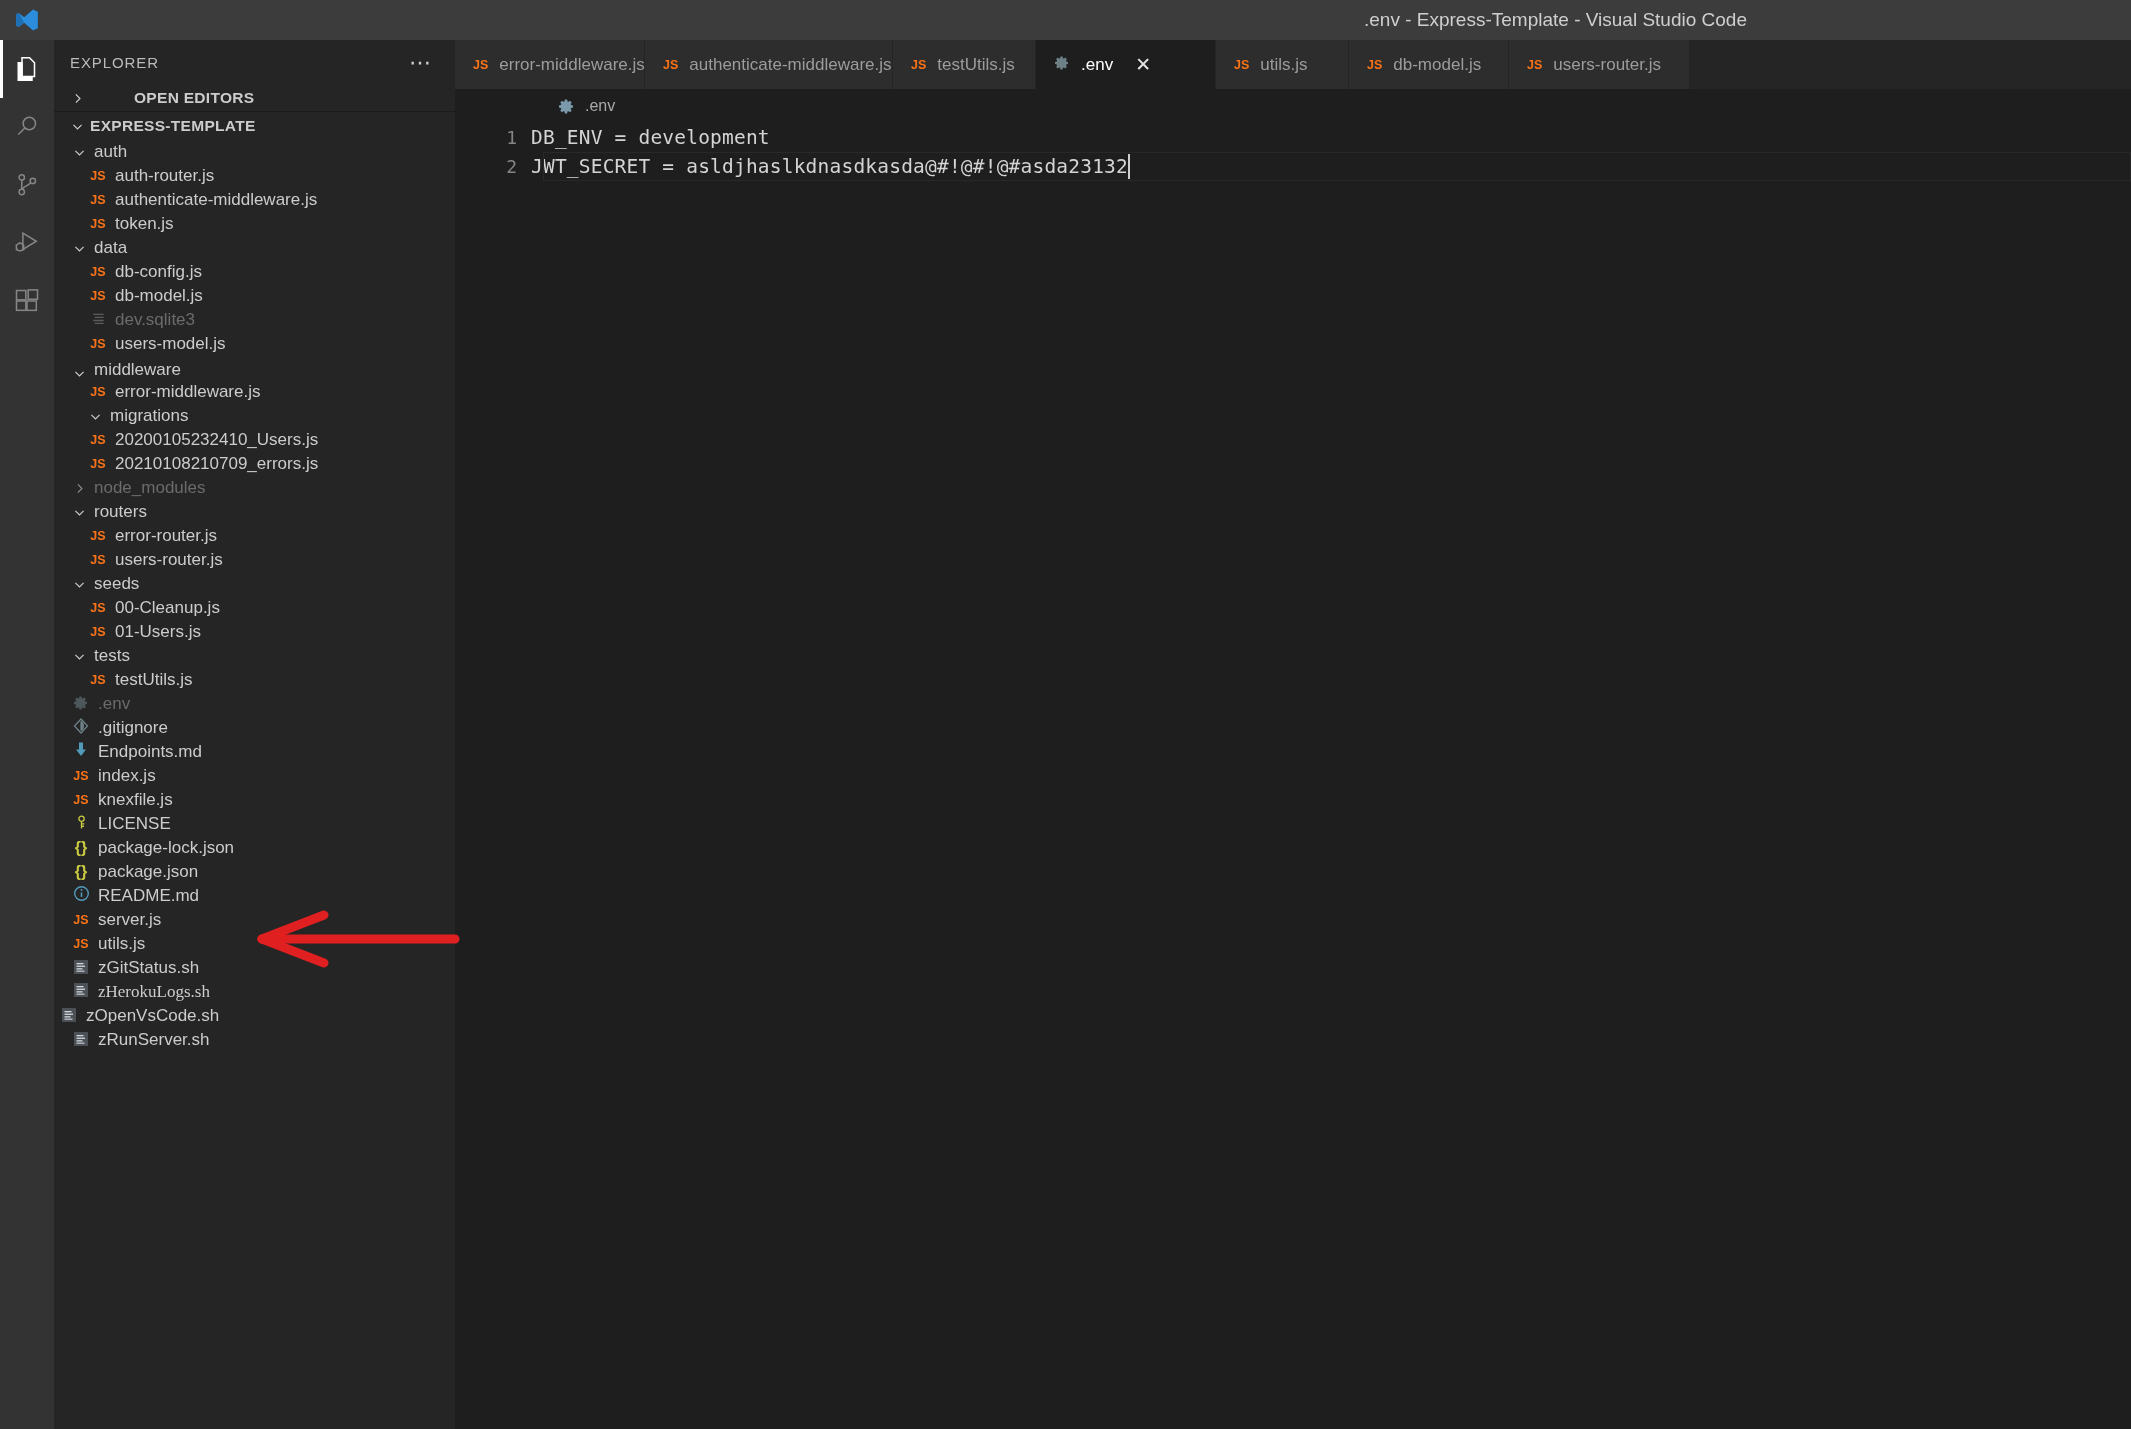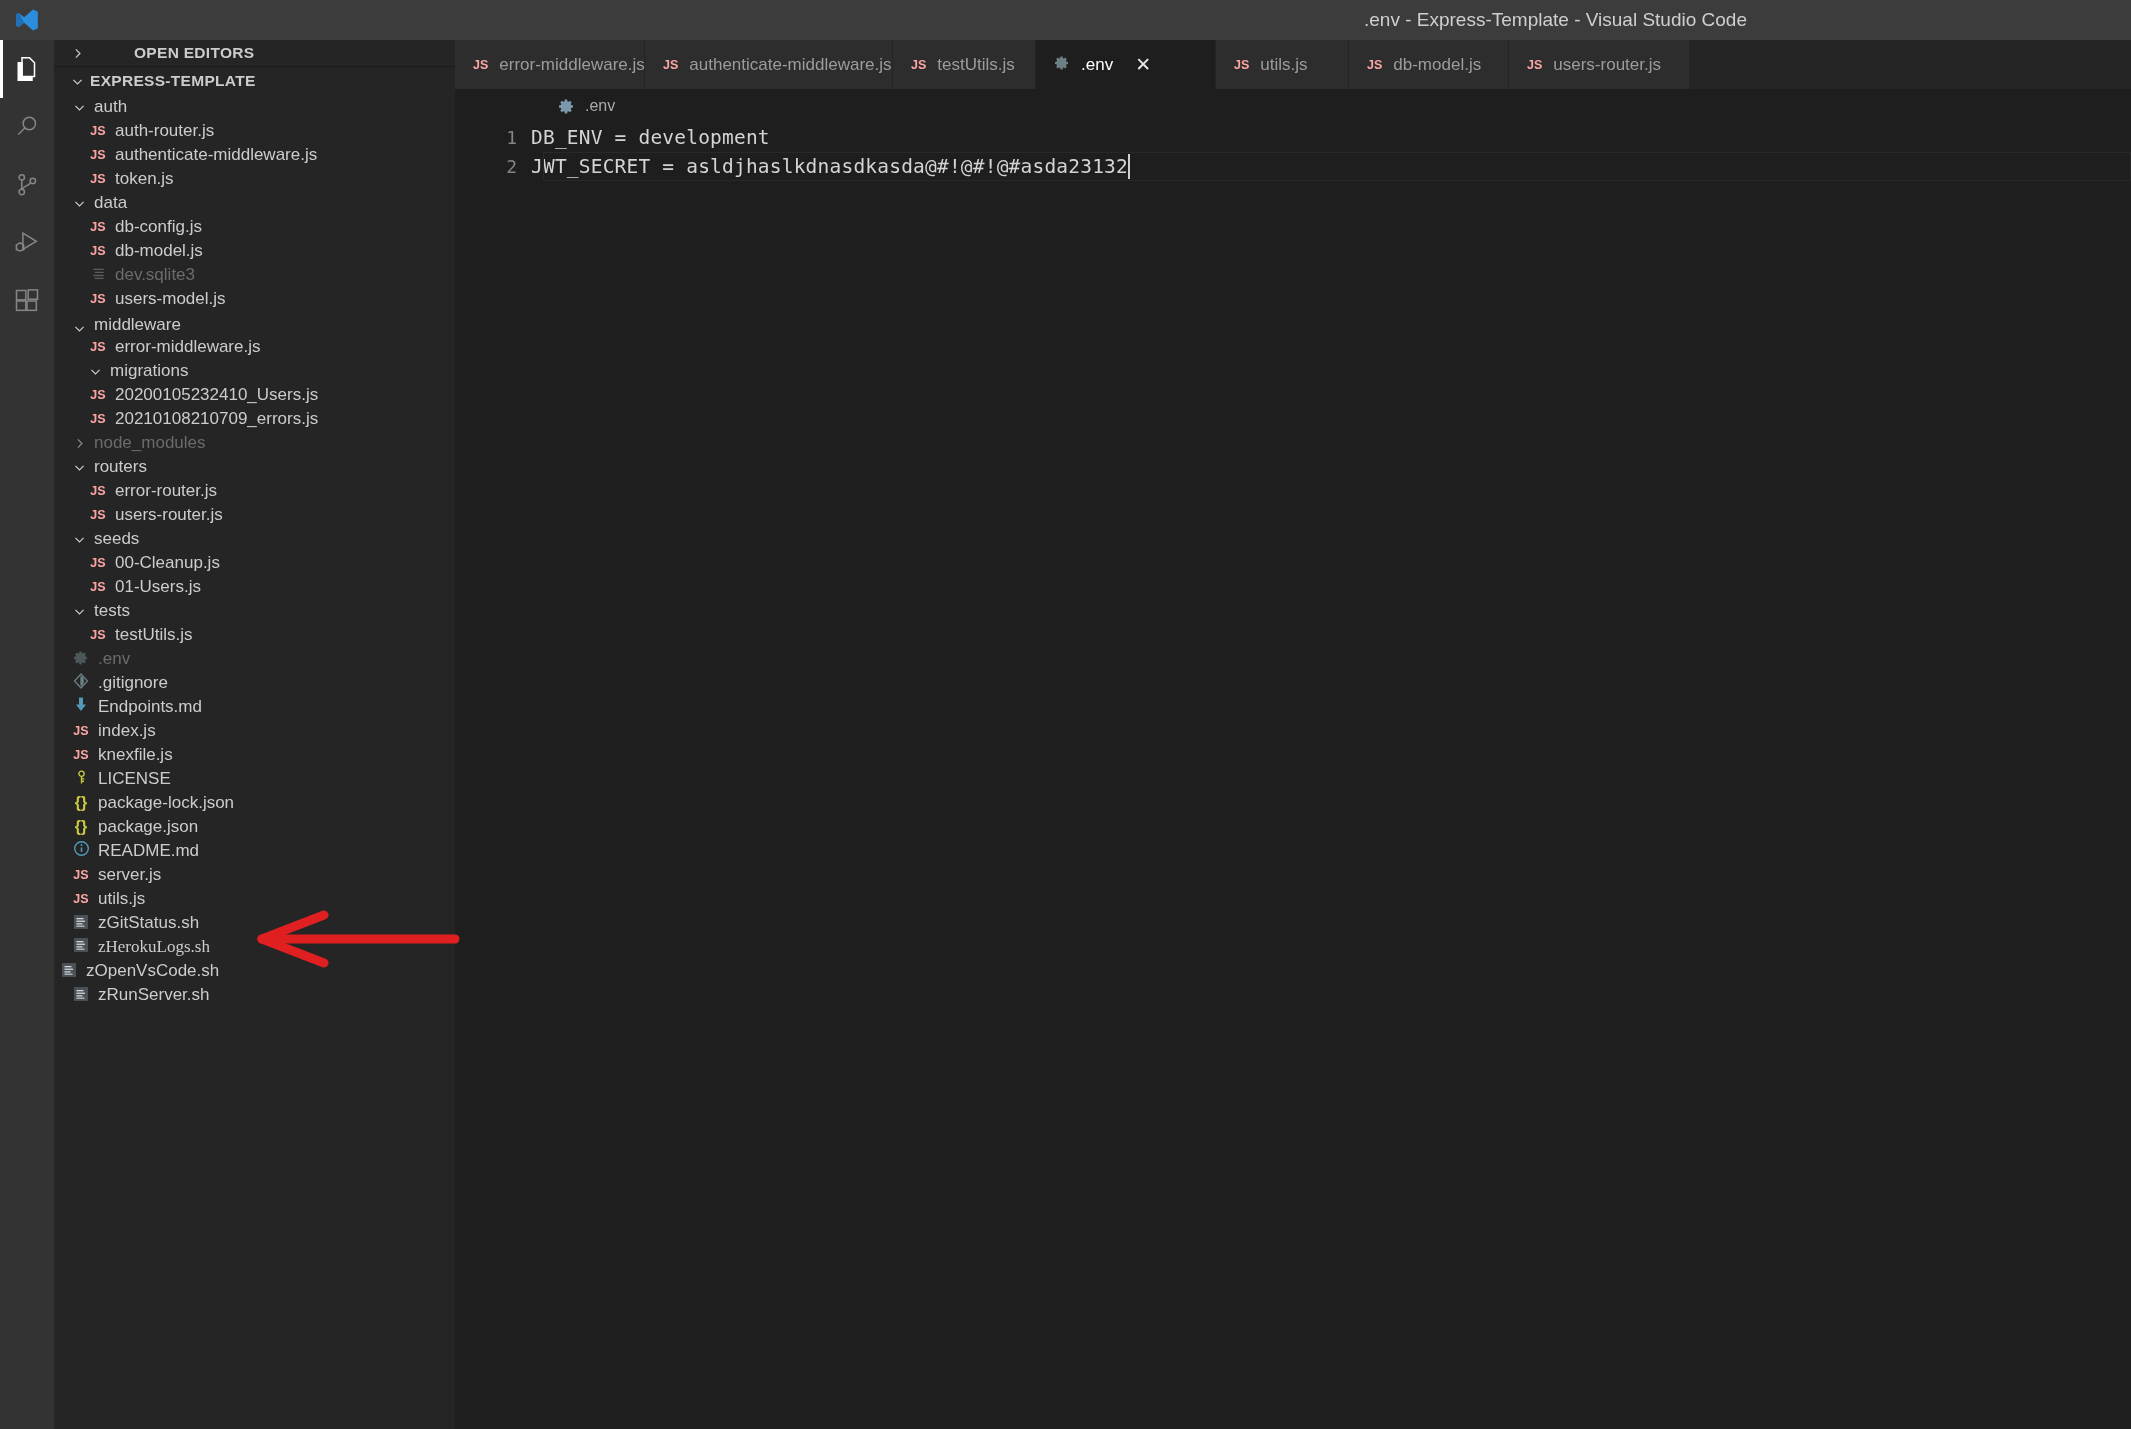--- a/index.html
+++ b/index.html
@@ -46,21 +46,21 @@
   .open-editors{border-bottom:1px solid #1b1b1b;}
 
   .tree{overflow:hidden;}
   .row{height:24px;display:flex;align-items:center;font-size:17px;color:#cccccc;
        white-space:nowrap;cursor:pointer;}
   .row .tw{width:22px;display:flex;align-items:center;justify-content:center;flex:0 0 22px;}
   .row .ic{width:26px;display:flex;align-items:center;justify-content:center;flex:0 0 26px;}
   .row .lbl{padding-left:4px;}
   .row.dim .lbl{color:#6b6b6b;}
   .row.dim .ic{opacity:.55;}
-  .js-ic{font-size:12.5px;font-weight:bold;color:#fca5a5;font-family:"Liberation Sans",sans-serif;}
+  .js-ic{font-size:12.5px;font-weight:bold;color:#f97316;font-family:"Liberation Sans",sans-serif;}
   .md-ic{color:#519aba;font-size:17px;}
   .json-ic{color:#cbcb41;font-size:16px;font-weight:bold;}
   .sh-ic{font-size:15px;color:#8aa0b0;}
   .key-ic{color:#cbcb41;font-size:16px;}
   .info-ic{color:#519aba;font-size:17px;}
   .db-ic{color:#8a8a8a;font-size:15px;}
   .git-ic{color:#6d8086;font-size:16px;}
   .gear-ic{color:#6d8086;font-size:14px;}
 
   
@@ -154,20 +154,24 @@
           <rect x="3" y="12" width="8" height="8"></rect>
             <rect x="12" y="12" width="8" height="8"></rect>
           <rect x="3" y="3" width="8" height="8"></rect>
             <rect x="13" y="2.5" width="8" height="8"></rect>
         </svg>
       </span>
     </div>
   </div>
 
   <div class="sidebar">
+    <div class="sidebar-header">
+      <span class="ttl">EXPLORER</span>
+      <span class="dots">⋯</span>
+    </div>
 
     <div class="section-head open-editors" style="padding-left:10px;gap:44px;">
       <span class="tw">
         <svg width="13" height="13" viewBox="0 0 16 16" fill="none" stroke="#cccccc" stroke-width="1.5">
             <path d="M6 3 L11 8 L6 13"></path>
           </svg>
       </span>
       <span>OPEN EDITORS</span>
     </div>
 

